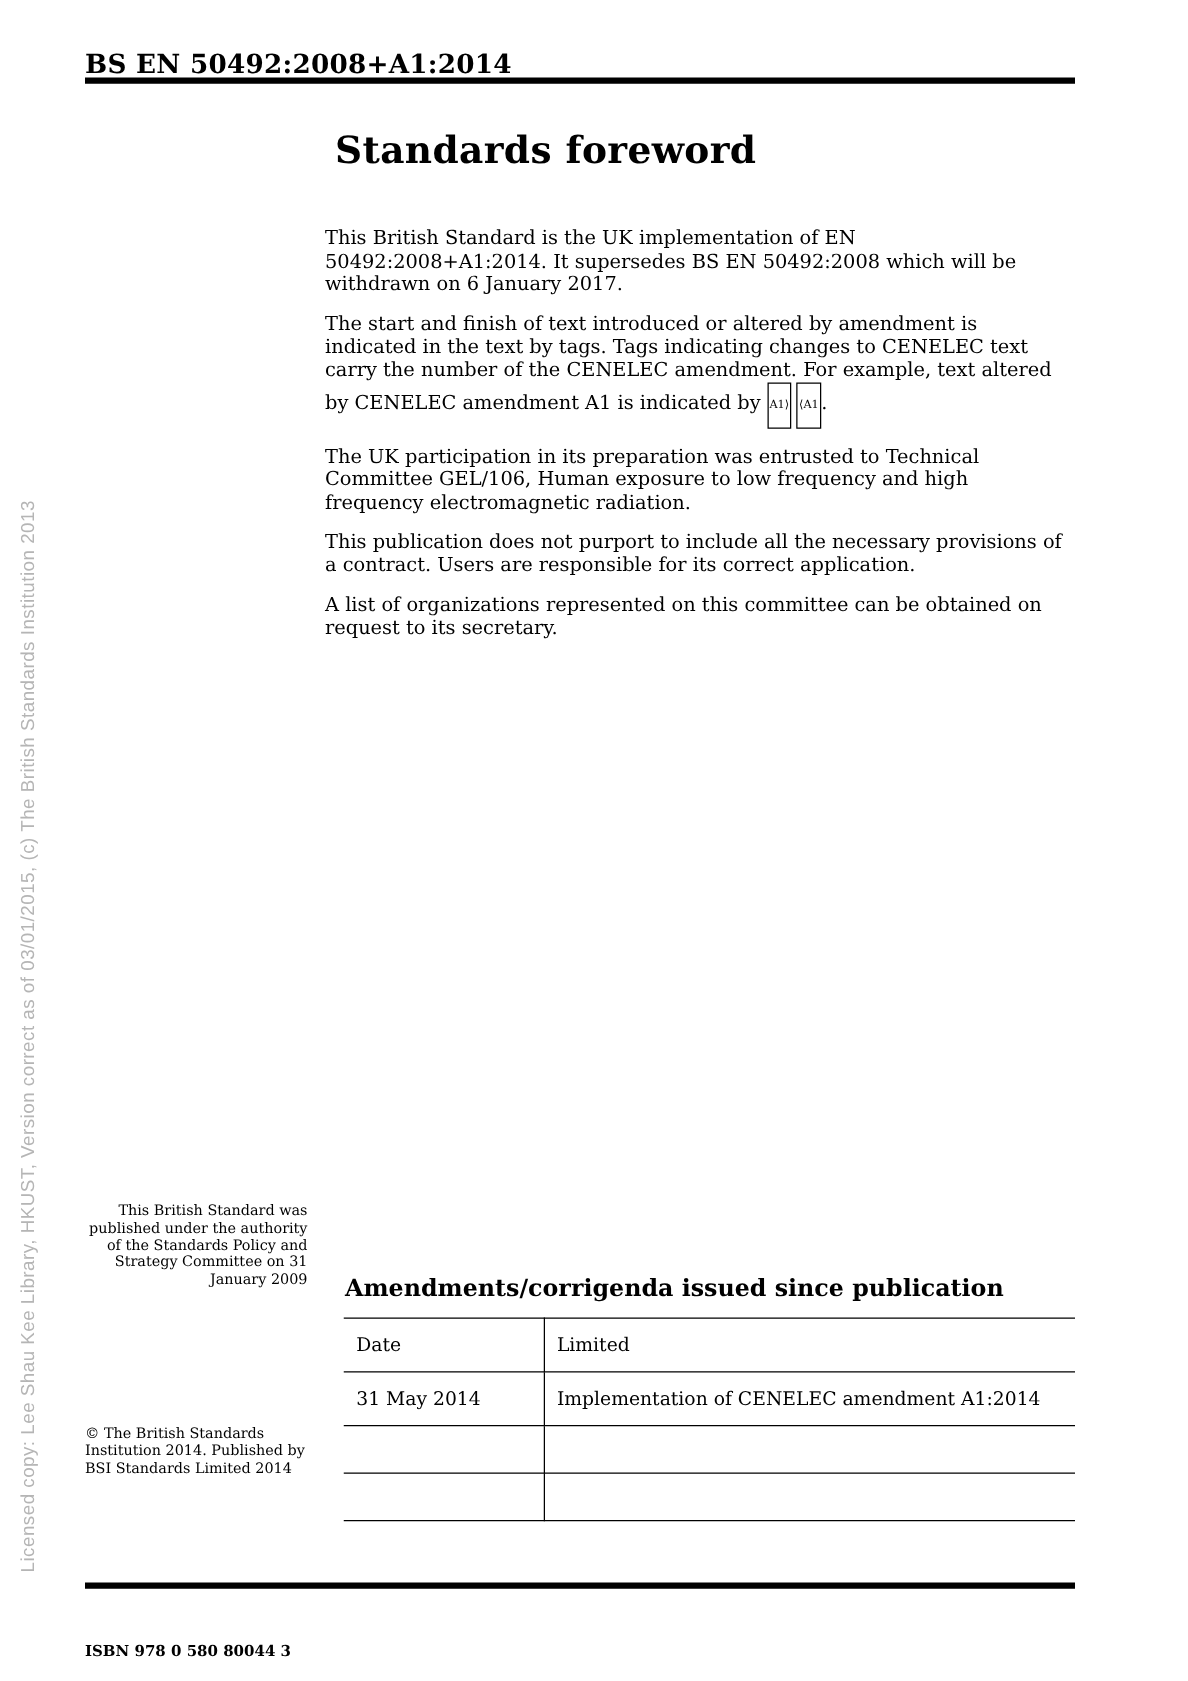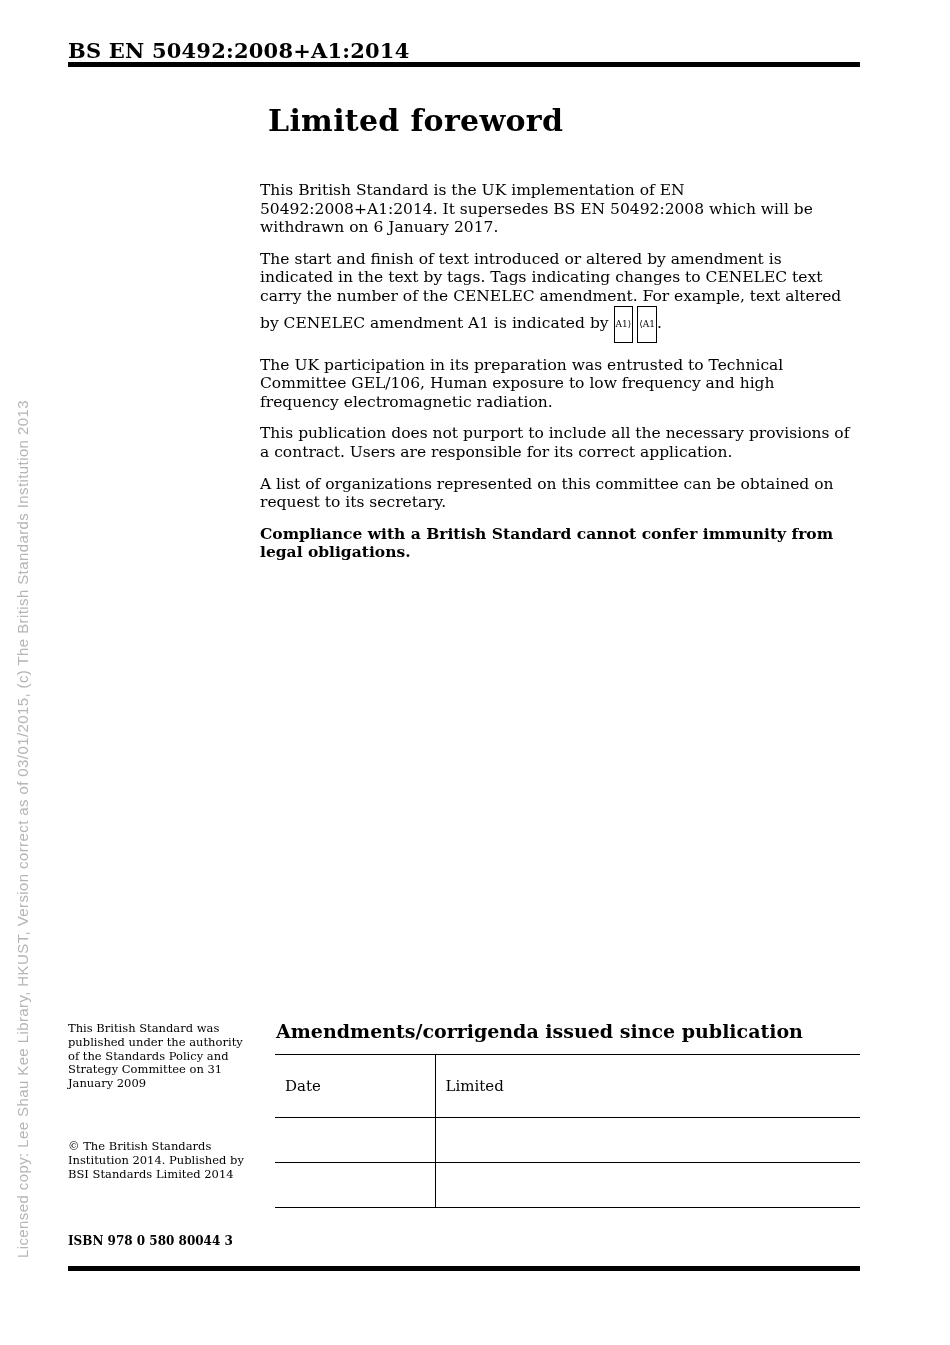--- a/index.html
+++ b/index.html
@@ -75,92 +75,95 @@
   }
   .tag-gap { display: inline-block; width: 4px; }
 
   .footer-left {
     position: absolute;
     left: 68px;
     width: 178px;
     font-size: 11.5px;
     line-height: 1.2;
   }
-  .footer-pub { top: 1022px; }
+  .footer-pub { top: 962px; text-align: right; }
   .footer-copy { top: 1140px; }
-  .footer-isbn { top: 1234px; font-weight: bold; font-size: 12px; }
+  .footer-isbn { top: 1314px; font-weight: bold; font-size: 12px; }
 
   .amendments-heading {
     position: absolute;
     left: 276px;
     top: 1020px;
     font-weight: bold;
     font-size: 19px;
   }
 
   .amendments-table {
     position: absolute;
     left: 275px;
     top: 1054px;
     width: 585px;
     border-collapse: collapse;
     font-size: 15px;
   }
   .amendments-table td {
     border-bottom: 1px solid #000;
     height: 38px;
-    padding: 22px 10px;
+    padding: 12px 10px;
     vertical-align: middle;
   }
   .amendments-table tr:first-child td { border-top: 1px solid #000; }
   .amendments-table td.col-date {
     width: 160px;
     border-right: 1px solid #000;
   }
 </style>
 </head>
 <body>
 
 <div class="license-watermark">Licensed copy: Lee Shau Kee Library, HKUST, Version correct as of 03/01/2015, (c) The British Standards Institution 2013</div>
 
 <div class="doc-header-title">BS EN 50492:2008+A1:2014</div>
 
 <div class="rule rule-top"></div>
 
-<h1 class="page-title">Limited foreword</h1>
+<h1 class="page-title">Standards foreword</h1>
 
 <div class="content">
   <p>This British Standard is the UK implementation of EN 50492:2008+A1:2014. It supersedes BS EN 50492:2008 which will be withdrawn on 6 January 2017.</p>
 
   <p><span>The start and finish of text introduced or altered by amendment is indicated in the text by tags. Tags indicating changes to CENELEC text carry the number of the CENELEC amendment. For example, text altered by CENELEC amendment A1 is indicated by </span><span class="tag-box">A1⟩</span><span class="tag-gap"></span><span class="tag-box">⟨A1</span><span>.</span></p>
 
   <p>The UK participation in its preparation was entrusted to Technical Committee GEL/106, Human exposure to low frequency and high frequency electromagnetic radiation.</p>
 
   <p>This publication does not purport to include all the necessary provisions of a contract. Users are responsible for its correct application.</p>
 
   <p>A list of organizations represented on this committee can be obtained on request to its secretary.</p>
 
-  <p class="bold">Compliance with a British Standard cannot confer immunity from legal obligations.</p>
 </div>
 
 <div class="footer-left footer-pub">This British Standard was published under the authority of the Standards Policy and Strategy Committee on 31 January 2009</div>
 
 <div class="footer-left footer-copy">© The British Standards Institution 2014. Published by BSI Standards Limited 2014</div>
 
 <div class="footer-left footer-isbn">ISBN 978 0 580 80044 3</div>
 
 <div class="amendments-heading">Amendments/corrigenda issued since publication</div>
 
 <table class="amendments-table">
   <tbody>
     <tr>
       <td class="col-date">Date</td>
       <td>Limited</td>
     </tr>
     <tr>
+      <td class="col-date">31 May 2014</td>
+      <td>Implementation of CENELEC amendment A1:2014</td>
+    </tr>
+    <tr>
       <td class="col-date"></td>
       <td></td>
     </tr>
     <tr>
       <td class="col-date"></td>
       <td></td>
     </tr>
   </tbody>
 </table>
 

